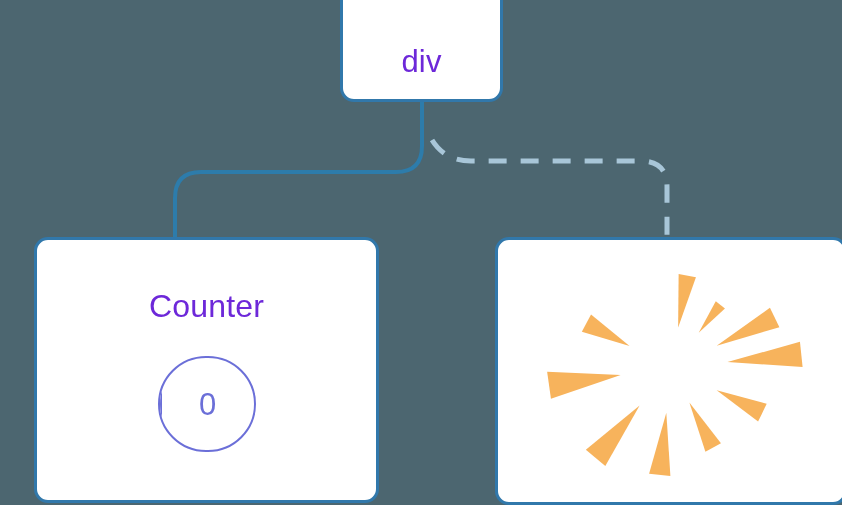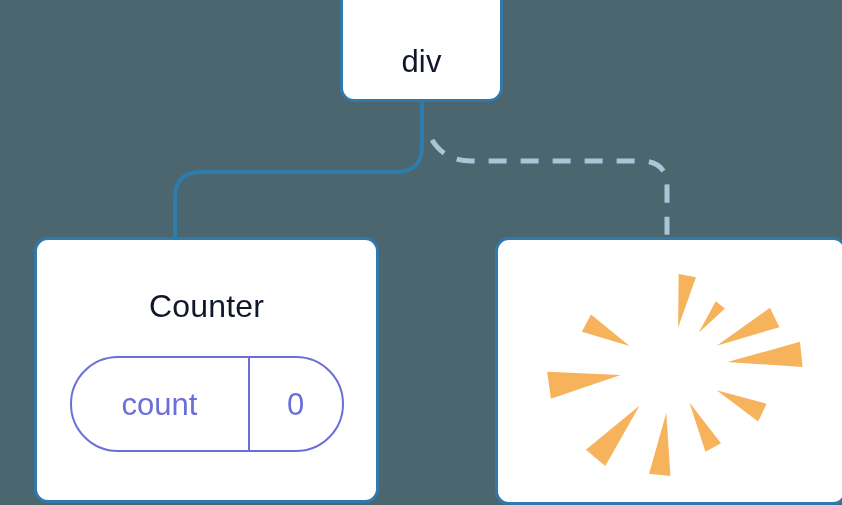--- a/index.html
+++ b/index.html
@@ -33,21 +33,21 @@
     left: 340px;
     top: -14px;
     width: 163px;
     height: 116px;
     display: flex;
     align-items: flex-end;
     justify-content: center;
     padding-bottom: 22px;
   }
   .node-title {
-    color: #0f172a;
+    color: #6d28d9;
     font-size: 31px;
     font-weight: 400;
     letter-spacing: 0.2px;
     line-height: 1;
     white-space: nowrap;
   }
   
   #node-counter {
     left: 2px;
     top: 237px;
@@ -117,21 +117,20 @@
     <path d="M 432 140 Q 445 161 471 161 L 641 161 Q 667 161 667 187 L 667 240" fill="none" stroke="#a8c6d8" stroke-width="5" stroke-linecap="butt" stroke-dasharray="18 14"></path>
   </svg>
 
   <div class="node" id="node-div">
     <span class="node-title">div</span>
   </div>
 
   <div class="node" id="node-counter">
     <span class="node-title">Counter</span>
     <div class="pill">
-      <span class="pill-key">count</span>
       <span class="pill-val">0</span>
     </div>
   </div>
 
   <div class="node" id="node-sparkle">
     <svg class="burst" viewBox="0 0 352 268" xmlns="http://www.w3.org/2000/svg">
       <g id="ray-group">
           <polygon points="183.3,89.6 201.5,38.0 183.8,34.9" fill="#f7b35c"></polygon>
           <polygon points="204.3,94.8 231.2,70.1 221.8,62.7" fill="#f7b35c"></polygon>
           <polygon points="222.7,108.2 286.9,89.2 277.2,69.4" fill="#f7b35c"></polygon>

